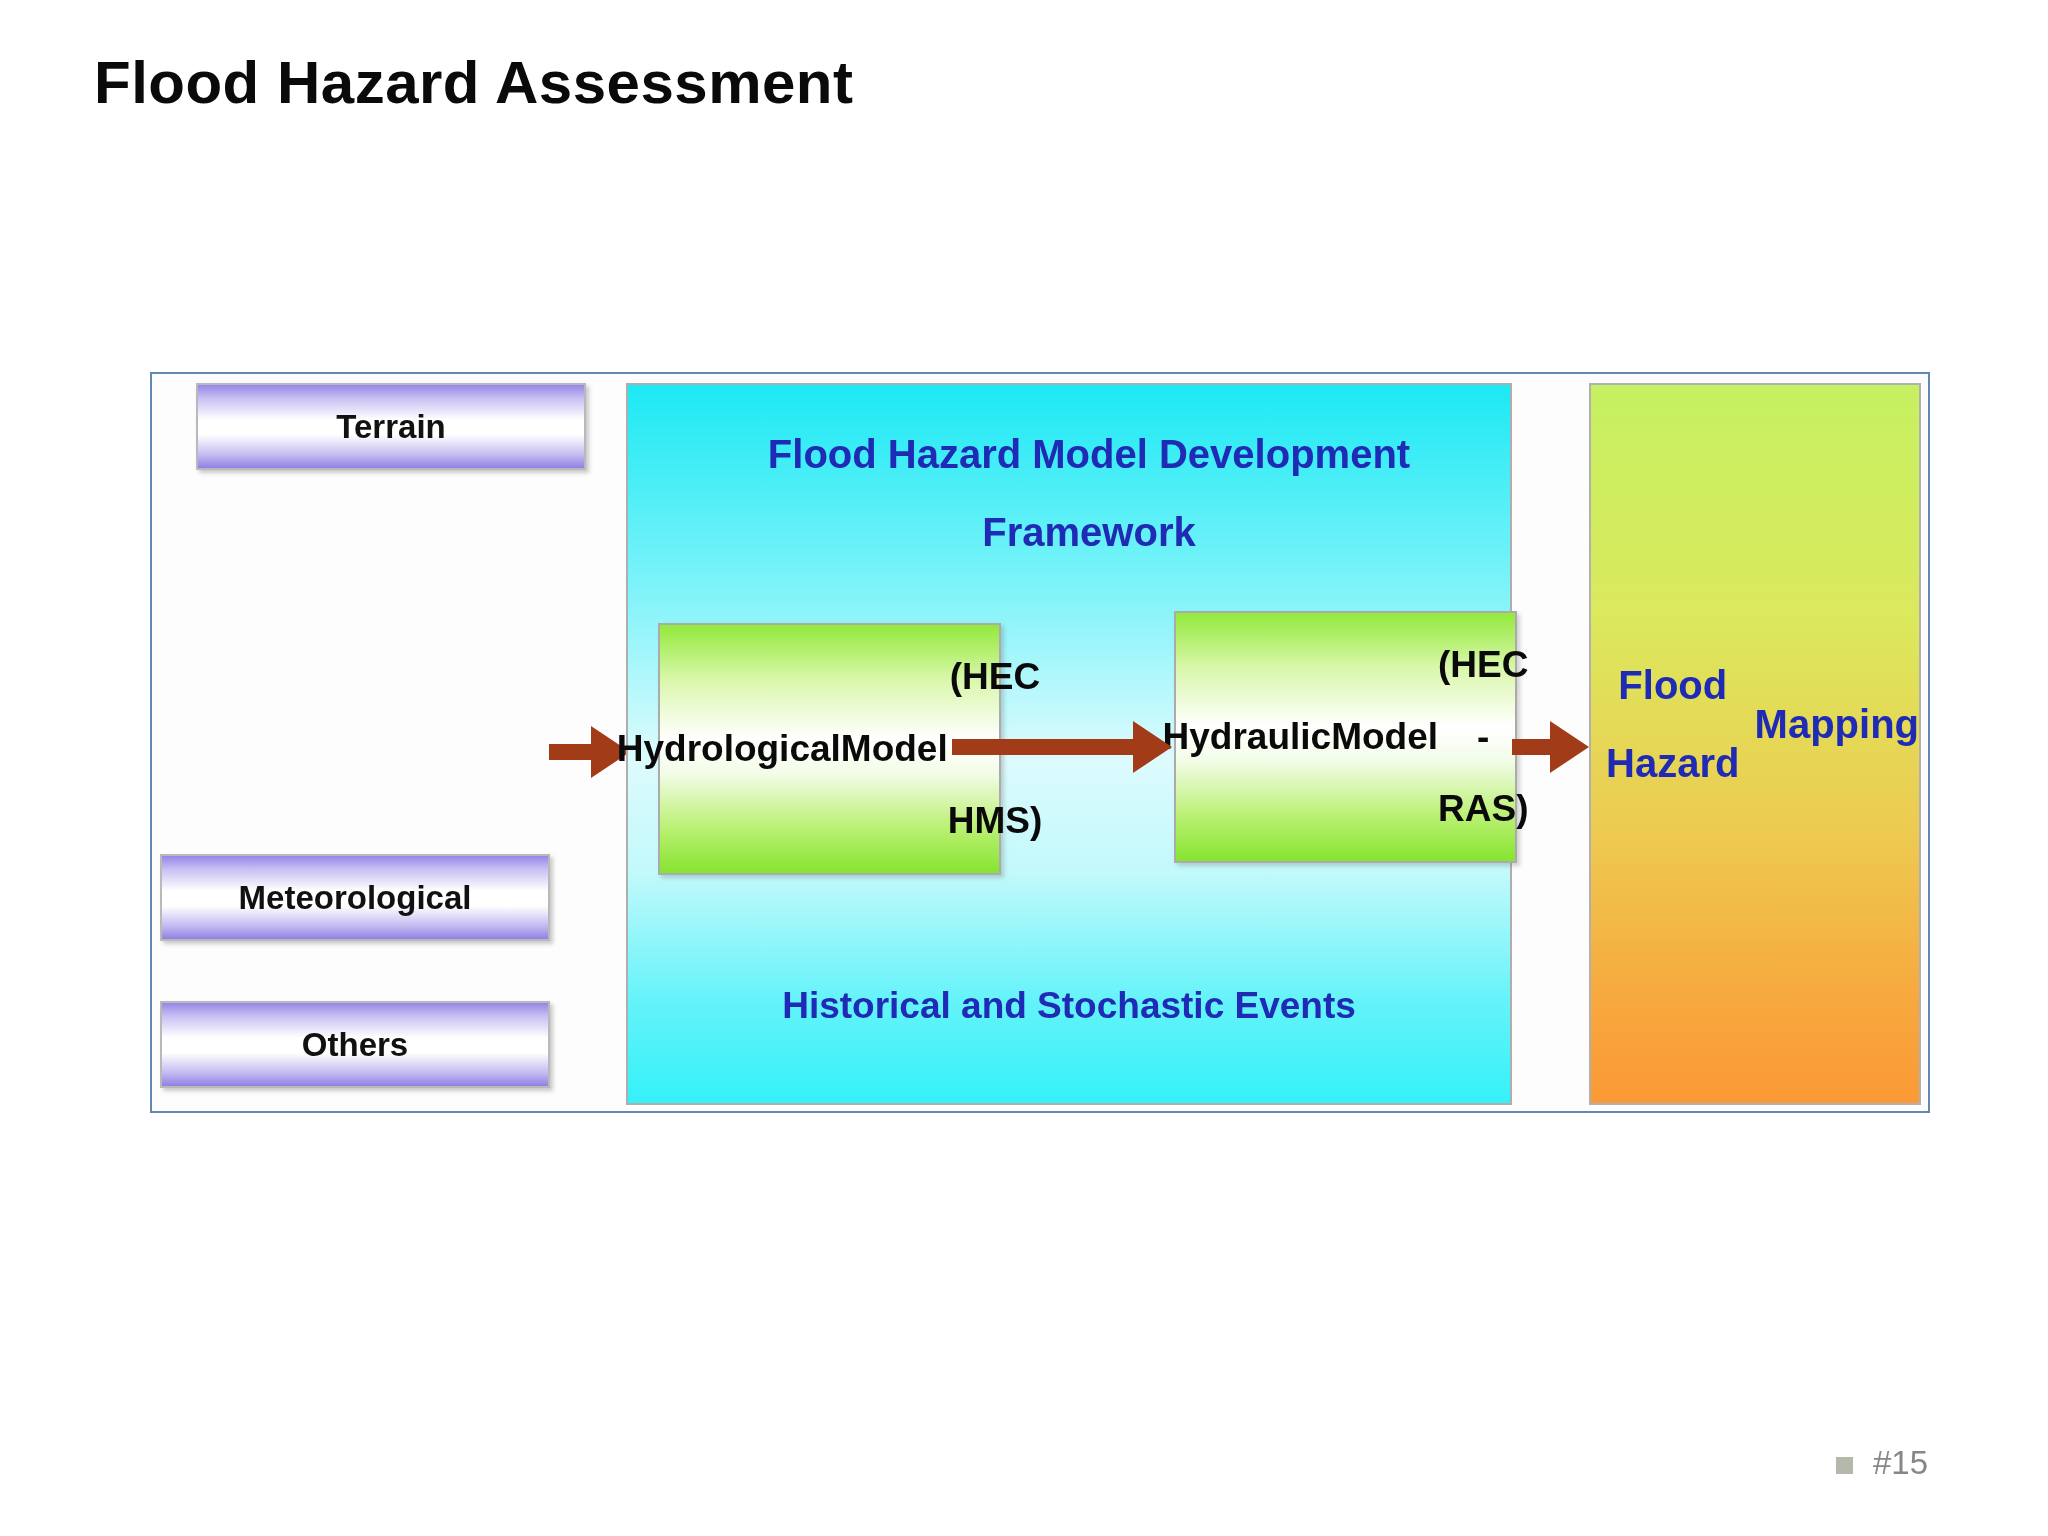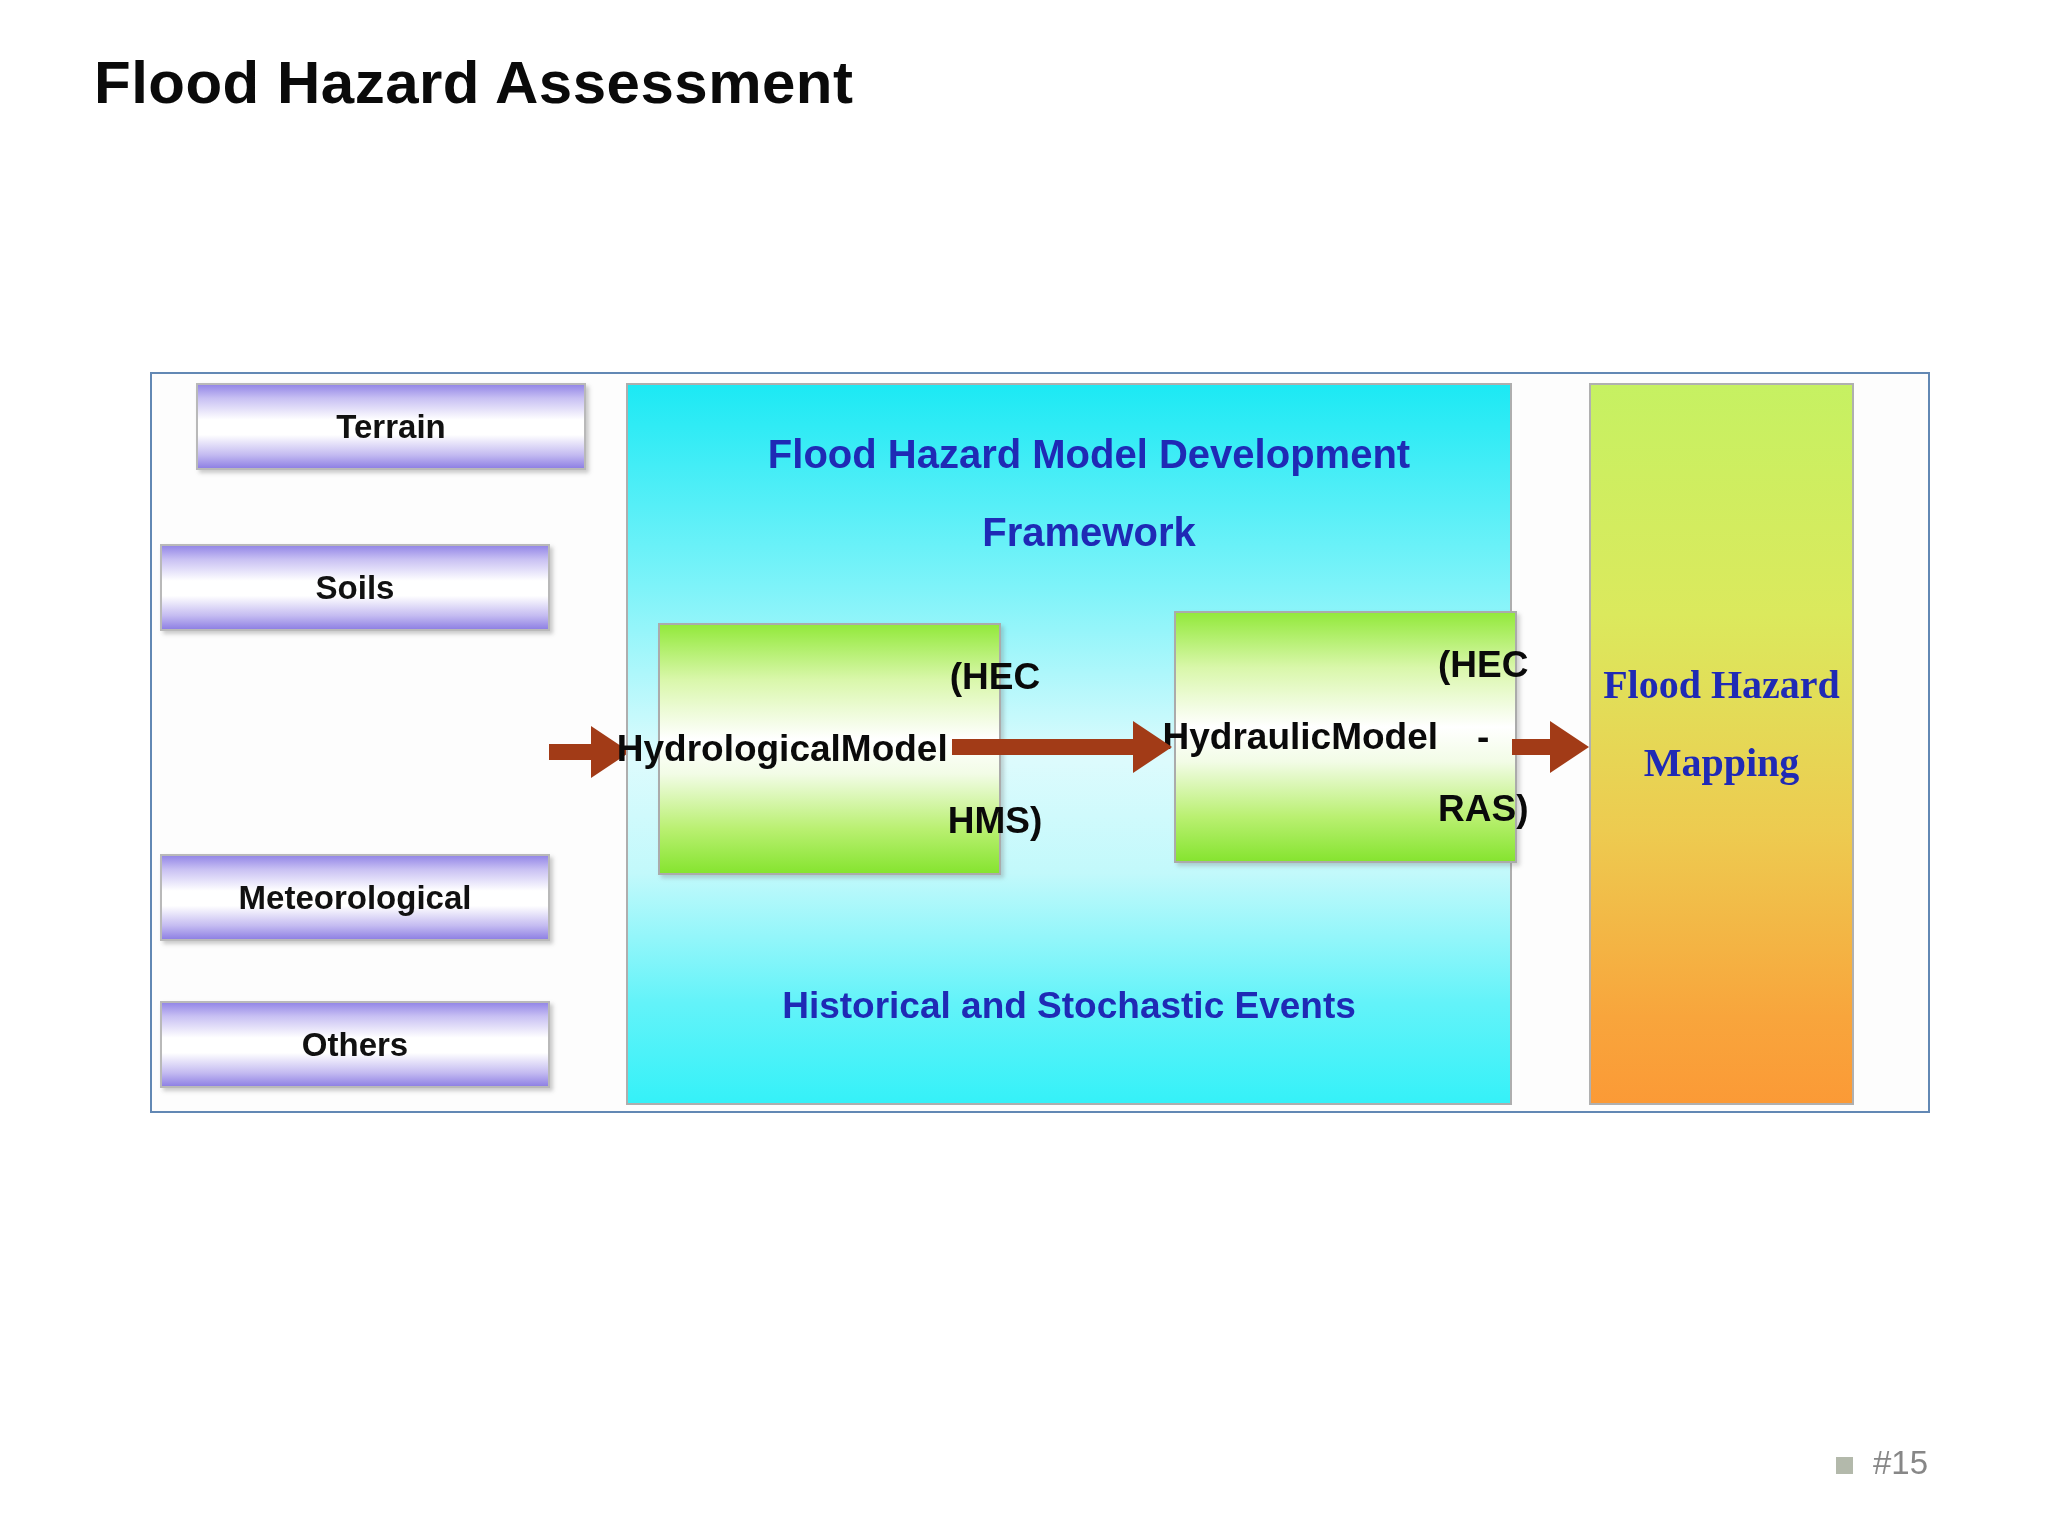--- a/index.html
+++ b/index.html
@@ -52,27 +52,26 @@
   }
   .model-hydrological { left:30px;  top:238px; }
   .model-hydraulic    { left:546px; top:226px; }
   .framework-events {
     position:absolute; top:600px; left:0; width:100%;
     text-align:center; font-size:37px; font-weight:700; color:#1f2ab5;
   }
 
   
   .output-box {
-    position:absolute; left:1437px; top:9px; width:265px; height:722px;
+    position:absolute; left:1437px; top:9px; width:332px; height:722px;
     border:2px solid #b0b0b0;
     background:linear-gradient(180deg,#c6f162 0%,#dbe95d 32%,#edcb50 62%,#f8a53c 88%,#fb9a36 100%);
-    display:flex; flex-direction:column; align-items:center; justify-content:center;
+    display:flex; flex-direction:row; align-items:center; justify-content:center;
     font-size:40px; font-weight:700; color:#1f2ab5; line-height:78px; text-align:center;
     padding-bottom:40px;
-    font-family:Liberation Serif, serif;
   }
 
   
   .arrow { position:absolute; display:flex; align-items:center; }
   .arrow .shaft { height:16px; background:#a23b17; }
   .arrow .head  { width:0; height:0; border-top:26px solid transparent;
                   border-bottom:26px solid transparent; border-left:39px solid #a23b17; }
   .arrow-1 { left:397px; top:352px; }
   .arrow-1 .shaft { width:42px; }
   .arrow-2 { left:800px; top:347px; }
@@ -90,23 +89,20 @@
 </style>
 </head>
 <body>
 
 <h1 class="slide-title">Flood Hazard Assessment</h1>
 
 <div class="diagram">
 
   <div class="input-box input-terrain">
     <span>Terrain</span>
-  </div>
-  <div class="input-box input-soils">
-    <span>Soils</span>
   </div>
   <div class="input-box input-meteorological">
     <span>Meteorological</span>
   </div>
   <div class="input-box input-others">
     <span>Others</span>
   </div>
 
   <div class="arrow arrow-1">
     <div class="shaft"></div>

